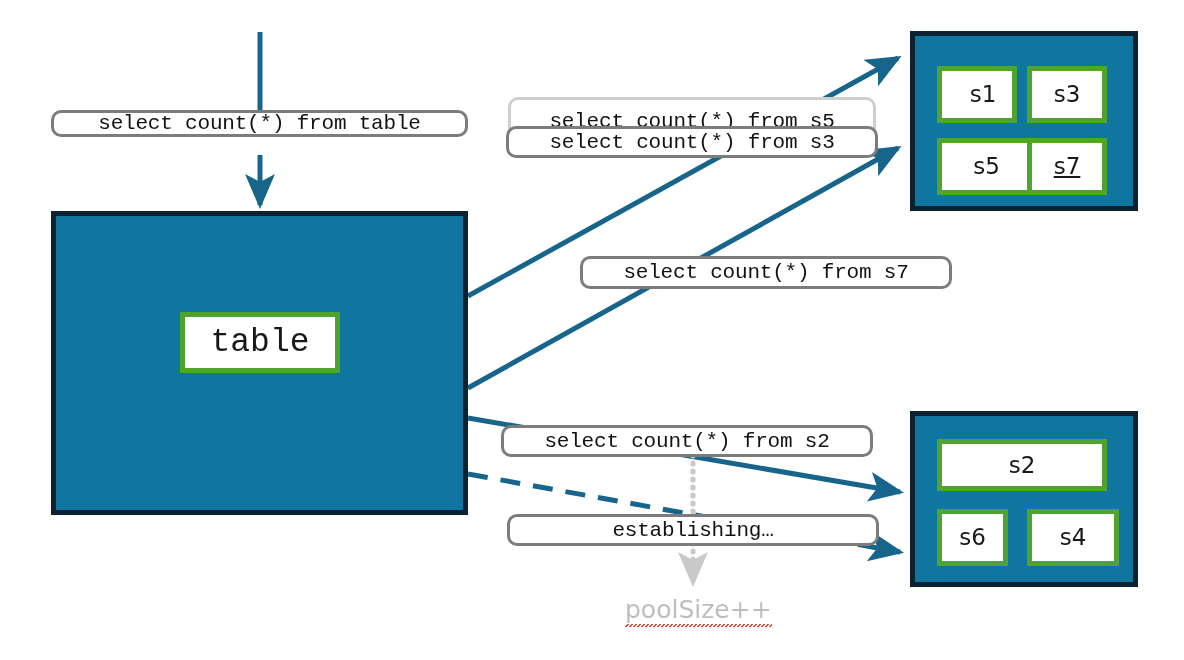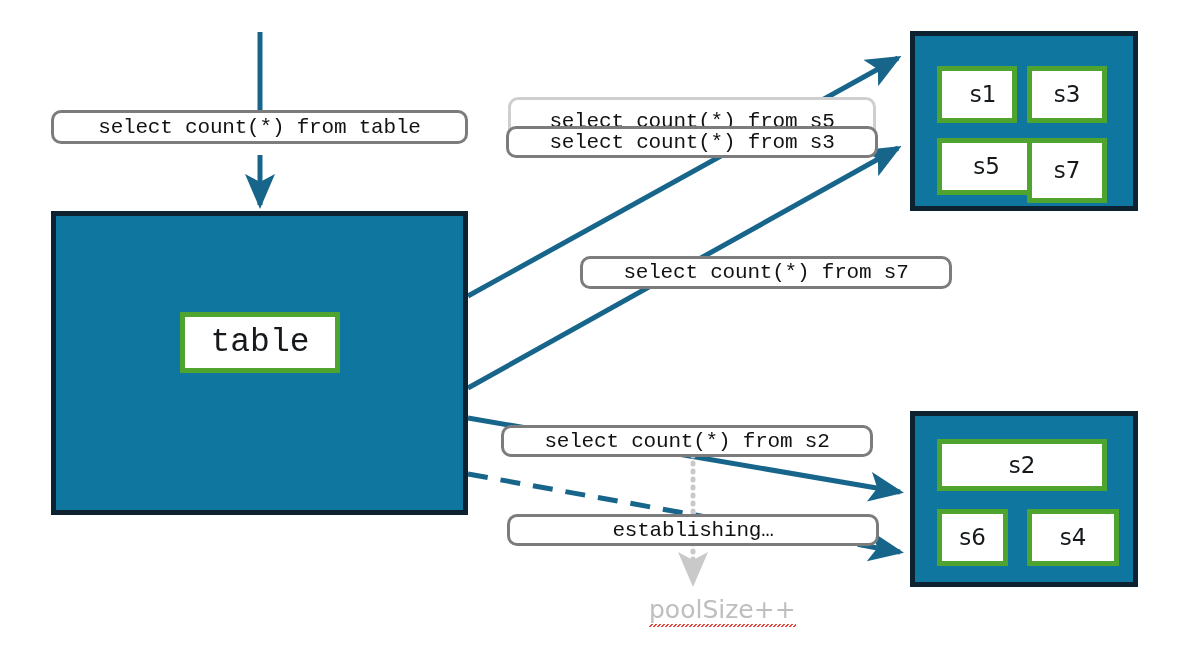--- a/index.html
+++ b/index.html
@@ -90,21 +90,20 @@
   .annot .spell {
     border-bottom: 0;
     background-repeat: repeat-x;
     background-position: 0 100%;
     background-size: 4px 3px;
     background-image: linear-gradient(135deg,
        transparent 0, transparent 35%,
        #E8443A 35%, #E8443A 65%,
        transparent 65%, transparent 100%);
     padding-bottom: 3px;
-    margin-left: 24px;
   }
 </style>
 </head>
 <body>
 
 <div id="stage">
 
   <svg id="wires" viewBox="0 0 1184 660" xmlns="http://www.w3.org/2000/svg">
     <defs>
       <marker id="ah" markerWidth="9" markerHeight="9" refX="6.2" refY="3" orient="auto" markerUnits="strokeWidth">
@@ -133,29 +132,29 @@
 
   <div class="pool" style="left:51px; top:211px; width:417px; height:304px;">
   </div>
   <div class="node mono" style="left:180px; top:312px; width:160px; height:61px; z-index:3;">table</div>
 
   <div class="pool" style="left:910px; top:31px; width:228px; height:180px;">
   </div>
   <div class="node" style="left:937px; top:66px; width:80px; height:57px; z-index:3;padding-left:12px;">s1</div>
   <div class="node" style="left:1027px; top:66px; width:80px; height:57px; z-index:3;">s3</div>
   <div class="node" style="left:937px; top:138px; width:99px; height:57px; z-index:3;">s5</div>
-  <div class="node" style="left:1027px; top:138px; width:80px; height:65px; z-index:3;">s7</div>
+  <div class="node" style="left:1027px; top:138px; width:80px; height:57px; z-index:3;text-decoration:underline;">s7</div>
 
   <div class="pool" style="left:910px; top:411px; width:228px; height:176px;">
   </div>
   <div class="node" style="left:937px; top:439px; width:170px; height:52px; z-index:3;">s2</div>
   <div class="node" style="left:937px; top:509px; width:71px; height:57px; z-index:3;">s6</div>
   <div class="node" style="left:1027px; top:509px; width:92px; height:57px; z-index:3;">s4</div>
 
-  <div class="label" style="left:51px; top:110px; width:417px; height:34px;text-align:right;">select count(*) from table</div>
+  <div class="label" style="left:51px; top:110px; width:417px; height:27px;text-align:right;">select count(*) from table</div>
 
   <div class="label faded" style="left:508px; top:97px; width:368px; height:48px;">select count(*) from s5</div>
 
   <div class="label" style="left:506px; top:126px; width:372px; height:32px;">select count(*) from s3</div>
 
   <div class="label" style="left:580px; top:256px; width:372px; height:33px;">select count(*) from s7</div>
 
   <div class="label" style="left:501px; top:425px; width:372px; height:32px;">select count(*) from s2</div>
 
   <div class="label" style="left:507px; top:514px; width:372px; height:32px;">establishing…</div>

